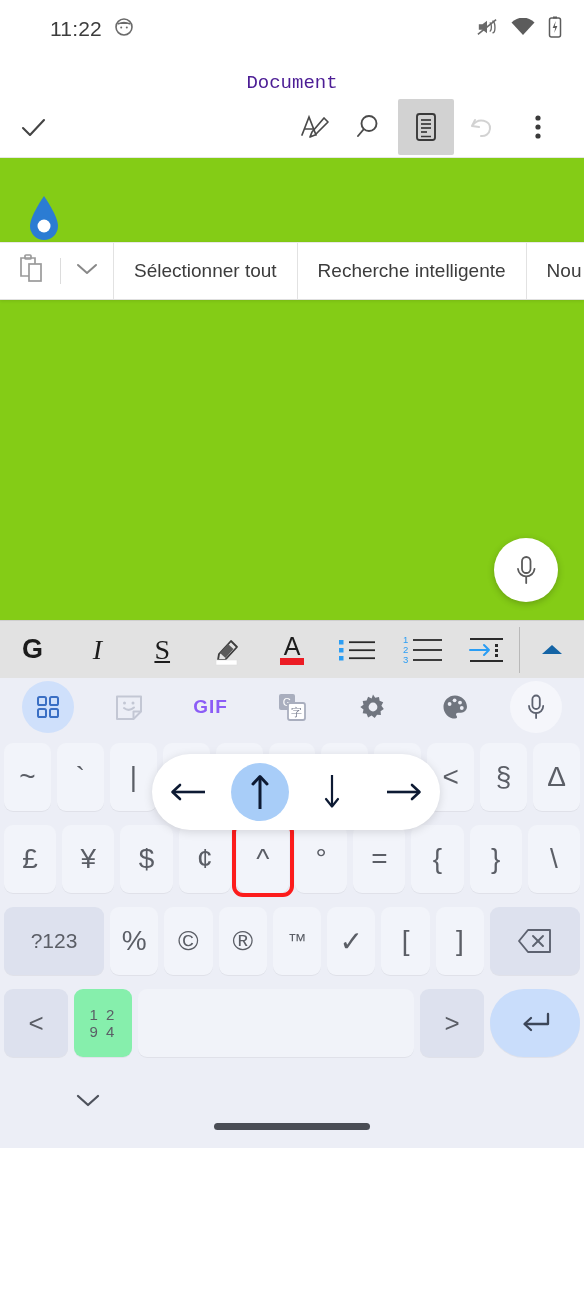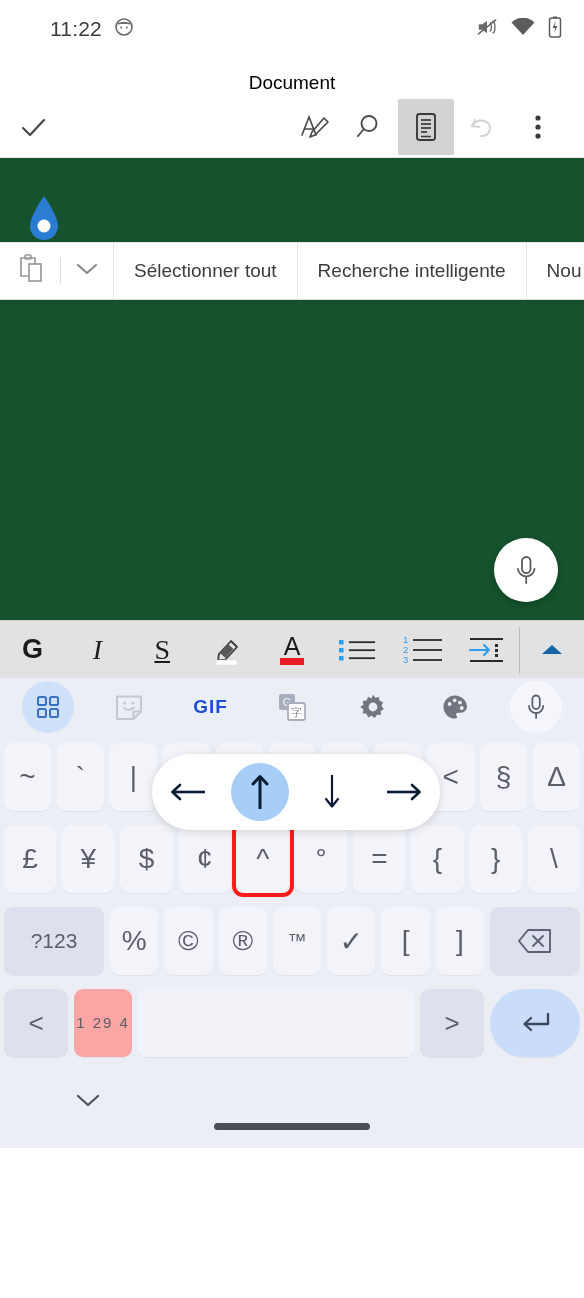--- a/index.html
+++ b/index.html
@@ -17,22 +17,22 @@
     justify-content: space-between; padding: 0 22px 0 26px;
     background: #fff;
     margin-left: 24px;
   }
   .sb-left { display: flex; align-items: center; gap: 12px; }
   .sb-time { font-size: 21px; color: #3c3c3c; letter-spacing: .2px; }
   .sb-right { display: flex; align-items: center; gap: 13px; }
 
   
   .doc-title {
-    text-align: center; font-size: 19px; color: #000000;
-    padding-top: 14px; padding-bottom: 2px;
+    text-align: center; font-size: 19px; color: #4c1d95;
+    padding-top: 14px; padding-bottom: 2px; font-family: Liberation Mono, monospace;
   }
   .toolbar {
     height: 62px; display: flex; align-items: center;
     padding: 0 18px 0 18px; position: relative;
   }
   .tb-check { width: 44px; display:flex; align-items:center; justify-content:flex-start; }
   .tb-spacer { flex: 1; }
   .tb-btn {
     width: 56px; height: 56px; display: flex;
     align-items: center; justify-content: center;
@@ -40,21 +40,21 @@
   }
   .tb-btn.active { background: #d2d2d2; }
   .tb-btn.disabled { opacity: .32; }
   .tb-sep-line {
     position: absolute; left: 0; right: 0; bottom: 0;
     height: 1px; background: #e6e6e6;
   }
 
   
   .canvas {
-    position: relative; background: #14532d;
+    position: relative; background: #84cc16;
     height: 462px;
     text-align: center;
   }
   .drop-icon { position: absolute; left: 26px; top: 36px; }
 
   
   .ctxbar {
     position: absolute; left: 0; right: 0; top: 84px;
     height: 58px; display: flex; align-items: stretch;
     background: #fff;
@@ -122,21 +122,21 @@
     box-shadow: 0 1px 0 rgba(0,0,0,.05);
   }
   .key.faded { background: #f2f4fa; }
   .key.hl-target { position: relative; }
   .key.hl-target::after {
     content: ""; position: absolute; inset: -4px -5px;
     border: 4px solid #fc1c1c; border-radius: 11px; pointer-events: none;
   }
   .row4 .key.abc { flex: 0 0 100px; border-radius: 40px; background:#dcdfe9; font-size:23px; }
   .row4 .key.lt  { flex: 0 0 64px; background:#dde1ee; font-size: 26px; }
-  .row4 .key.num { flex: 0 0 58px; background:#fca5a5; font-size: 15px; line-height: 1.15; flex-direction: row; }
+  .row4 .key.num { flex: 0 0 58px; background:#86efac; font-size: 15px; line-height: 1.15; flex-direction: column; }
   .row4 .key.space { flex: 1 1 auto; background: #f1f3f9; }
   .row4 .key.gt  { flex: 0 0 64px; background:#dde1ee; font-size: 26px; }
   .row4 .key.enter { flex: 0 0 90px; border-radius: 40px; background:#c9ddfb; }
   .row3 .key.q123 { flex: 0 0 100px; background:#dde1ee; font-size: 21px; }
   .row3 .key.bksp { flex: 0 0 90px; background:#dde1ee; }
 
   .kb-bottom {
     height: 84px; display: flex; align-items: center;
     position: relative; background: #eceef6;
   }
@@ -368,21 +368,21 @@
       <div class="kbt">
         <svg width="30" height="30" viewBox="0 0 30 30">
           <path d="M3 4.5 h24 v15 l-7.5 7.5 H3 Z" fill="none" stroke="#c3c7d4" stroke-width="2" stroke-linejoin="round"></path>
           <path d="M27 19.5 h-7.5 v7.5" fill="none" stroke="#c3c7d4" stroke-width="2" stroke-linejoin="round"></path>
           <circle cx="10.5" cy="11" r="1.5" fill="#c3c7d4"></circle>
           <circle cx="19" cy="11" r="1.5" fill="#c3c7d4"></circle>
           <path d="M10 16 Q15 20 20 15.5" fill="none" stroke="#c3c7d4" stroke-width="2" stroke-linecap="round"></path>
         </svg>
       </div>
       <div class="kbt">
-        <span style="font-size:19px;font-weight:bold;color:#1d4ed8;letter-spacing:1px;text-align:right;">GIF</span>
+        <span style="font-size:19px;font-weight:bold;color:#8b5cf6;letter-spacing:1px;text-align:right;">GIF</span>
       </div>
       <div class="kbt">
         <svg width="30" height="30" viewBox="0 0 30 30">
           <rect x="2" y="2" width="16" height="16" rx="2" fill="#a9aebe"></rect>
           <text x="10" y="14" font-family="Liberation Sans, sans-serif" font-size="11" fill="#fff" text-anchor="middle">G</text>
           <rect x="11" y="11" width="17" height="17" rx="2" fill="#fff" stroke="#a9aebe" stroke-width="1.8"></rect>
           <text x="19.5" y="24" font-family="Liberation Sans, sans-serif" font-size="11" fill="#7d8293" text-anchor="middle">字</text>
         </svg>
       </div>
       <div class="kbt">

